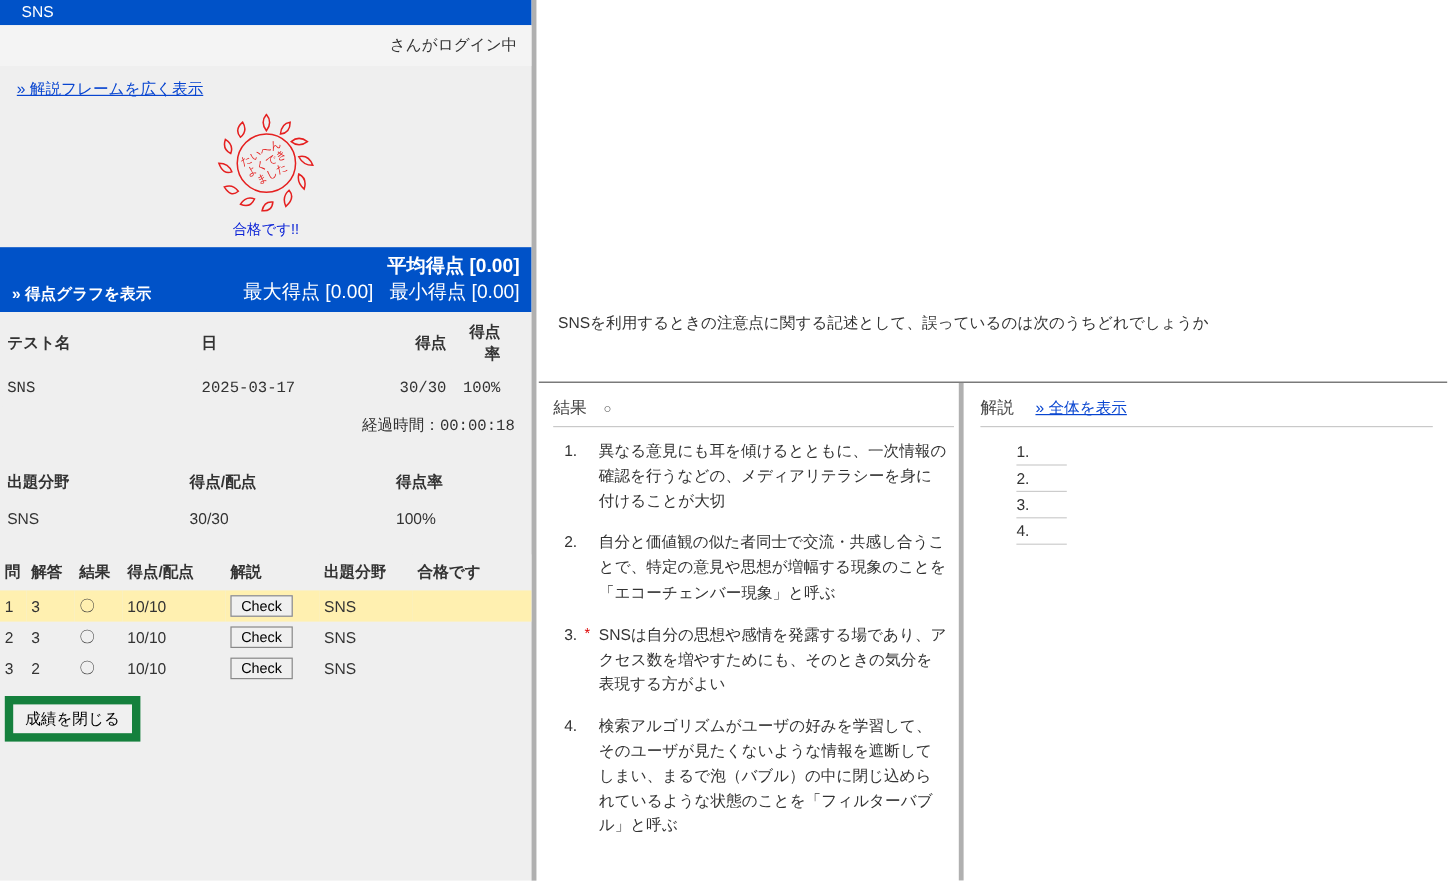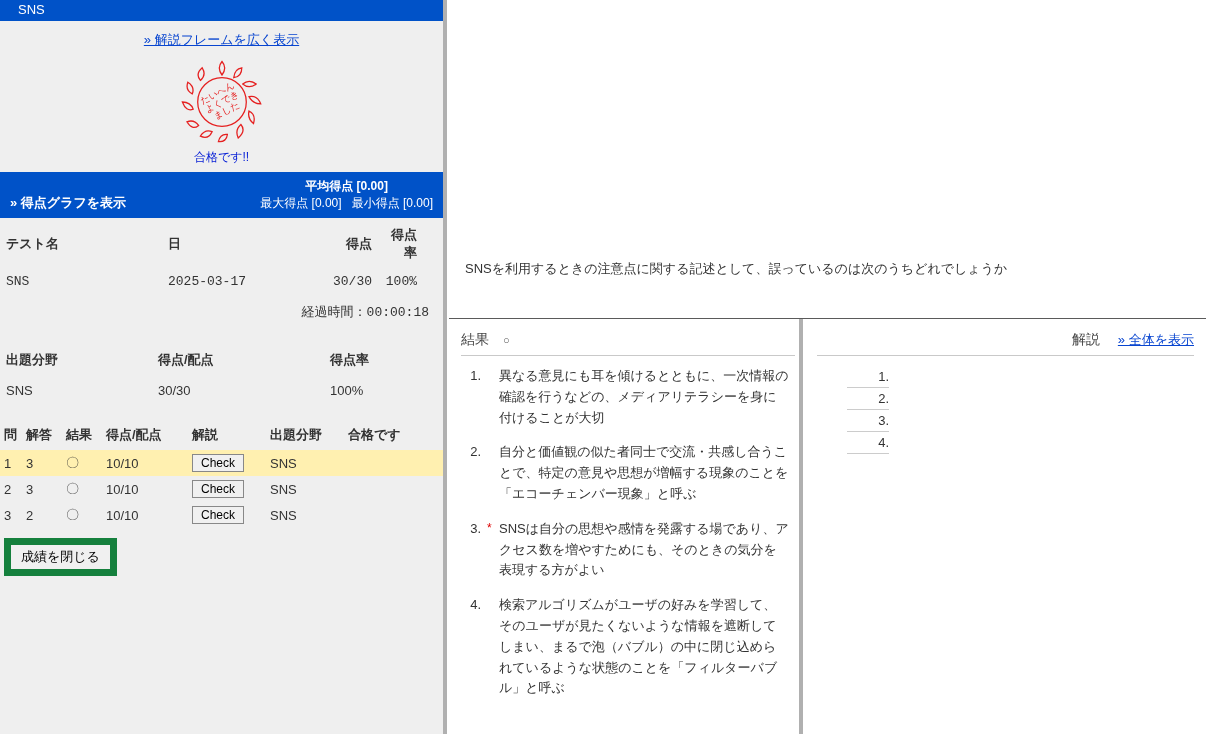--- a/index.html
+++ b/index.html
@@ -9,31 +9,31 @@
 .left-pane { width: 447px; background: #efefef; border-right: 4px solid #b0b0b0; display: flex; flex-direction: column; overflow: hidden; }
 .right-pane { flex: 1; display: flex; flex-direction: column; }
 
 
 .topbar { background: #0052c8; color: #fff; padding: 3px 8px 2px; font-size: 15px; font-weight: bold; }
 .topbar .crumb { color: #fff; }
 .subbar { background: #0052c8; color: #fff; padding: 2px 18px 4px; font-size: 13px; }
 
 .login-strip { background: #f4f4f4; text-align: right; padding: 8px 12px; font-size: 13px; color: #333; }
 
-.widen-link-row { text-align: center; padding: 10px 14px 4px; }
+.widen-link-row { text-align: left; padding: 10px 14px 4px; }
 .widen-link-row a { color: #0845d0; font-size: 13px; text-decoration: underline; }
 
 .stamp-wrap { text-align: center; padding: 4px 0 6px; }
 .stamp { position: relative; width: 90px; height: 90px; margin: 0 auto; }
 .stamp svg { width: 100%; height: 100%; }
 .pass-caption { color: #0a22d6; font-size: 12px; margin-top: 2px; }
 
 .stats-bar { background: #0052c8; color: #fff; padding: 6px 10px; display: flex; justify-content: space-between; align-items: flex-end; font-size: 13px; }
 .stats-bar .show-graph { font-weight: bold; text-align: right; }
-.stats-bar .right { text-align: center; font-size: 12px; }
+.stats-bar .right { text-align: right; font-size: 16px; }
 .stats-bar .right .line1 { font-weight: bold; }
 
 .score-table { width: 100%; font-size: 13px; font-family: Liberation Mono, monospace; }
 .score-table th { text-align: left; font-weight: bold; padding: 6px 4px 4px 4px; background: #efefef; }
 .score-table td { padding: 6px 4px; background: #efefef; }
 .score-table .elapsed-row td { text-align: right; padding-right: 12px; margin-top: 36px; }
 
 .field-table { width: 100%; font-size: 13px; margin-top: 14px; }
 .field-table th { text-align: left; font-weight: bold; padding: 6px 4px; }
 .field-table td { padding: 6px 4px; }
@@ -50,21 +50,21 @@
 
 .question-frame { height: 318px; padding: 14px 18px 0; position: relative; }
 .question-text { font-size: 13px; color: #333; position: absolute; bottom: 40px; left: 18px; right: 18px; }
 
 .divider-h { height: 1px; background: #5a5a5a; margin: 0 2px; }
 
 .bottom-panes { display: flex; flex: 1; overflow: hidden; }
 .result-pane { width: 356px; border-right: 4px solid #b0b0b0; padding: 12px 4px 12px 14px; overflow-y: scroll; position: relative; }
 .result-pane::-webkit-scrollbar { width: 16px; background: #f1f1f1; }
 .result-pane::-webkit-scrollbar-thumb { background: #bdbdbd; }
-.explain-pane { flex: 1; padding: 12px 14px; overflow-y: auto; text-align: right; }
+.explain-pane { flex: 1; padding: 12px 14px; overflow-y: auto; }
 
 .pane-title { font-size: 14px; color: #444; margin-bottom: 10px; border-bottom: 1px solid #c9c9c9; padding-bottom: 6px; }
 .pane-title .circle-mark { font-size: 11px; margin-left: 10px; color: #555; }
 .pane-title a { color: #0845d0; text-decoration: underline; margin-left: 14px; font-size: 13px; }
 
 .choices { list-style: none; }
 .choices li { display: flex; margin-bottom: 14px; font-size: 13px; line-height: 1.6; }
 .choices .num { width: 26px; text-align: right; padding-right: 6px; flex-shrink: 0; }
 .choices .star { width: 12px; color: #d00; flex-shrink: 0; font-size: 12px; }
 .choices .txt { flex: 1; padding-right: 6px; }
@@ -84,20 +84,21 @@
 .ans-col-s { width: 86px; }
 .ans-col-c { width: 78px; }
 .ans-col-f { width: 78px; }
 </style>
 </head>
 <body>
 
 <div class="app">
   <div class="left-pane">
     <div class="subbar">SNS</div>
+    <div class="login-strip">さんがログイン中</div>
     <div class="widen-link-row">
       <a href="#">» 解説フレームを広く表示</a>
     </div>
 
     <div class="stamp-wrap">
       <div class="stamp">
         <svg viewBox="0 0 100 100">
           <g fill="none" stroke="#e52020" stroke-width="1.4">
             <path d="M50 5 Q56 12 50 20 Q44 12 50 5 Z M72 12 Q72 22 63 23 Q64 13 72 12 Z M88 30 Q80 36 73 30 Q80 24 88 30 Z M93 52 Q84 52 80 44 Q89 42 93 52 Z M85 74 Q78 68 80 60 Q88 64 85 74 Z M68 90 Q64 81 71 75 Q77 82 68 90 Z M46 94 Q48 85 56 86 Q55 95 46 94 Z M26 88 Q31 80 39 83 Q35 92 26 88 Z M11 72 Q19 69 24 76 Q17 82 11 72 Z M6 50 Q15 50 18 58 Q10 61 6 50 Z M12 28 Q20 33 17 41 Q9 37 12 28 Z M28 12 Q33 20 26 26 Q20 19 28 12 Z"></path>
             <circle cx="50" cy="50" r="27"></circle>

